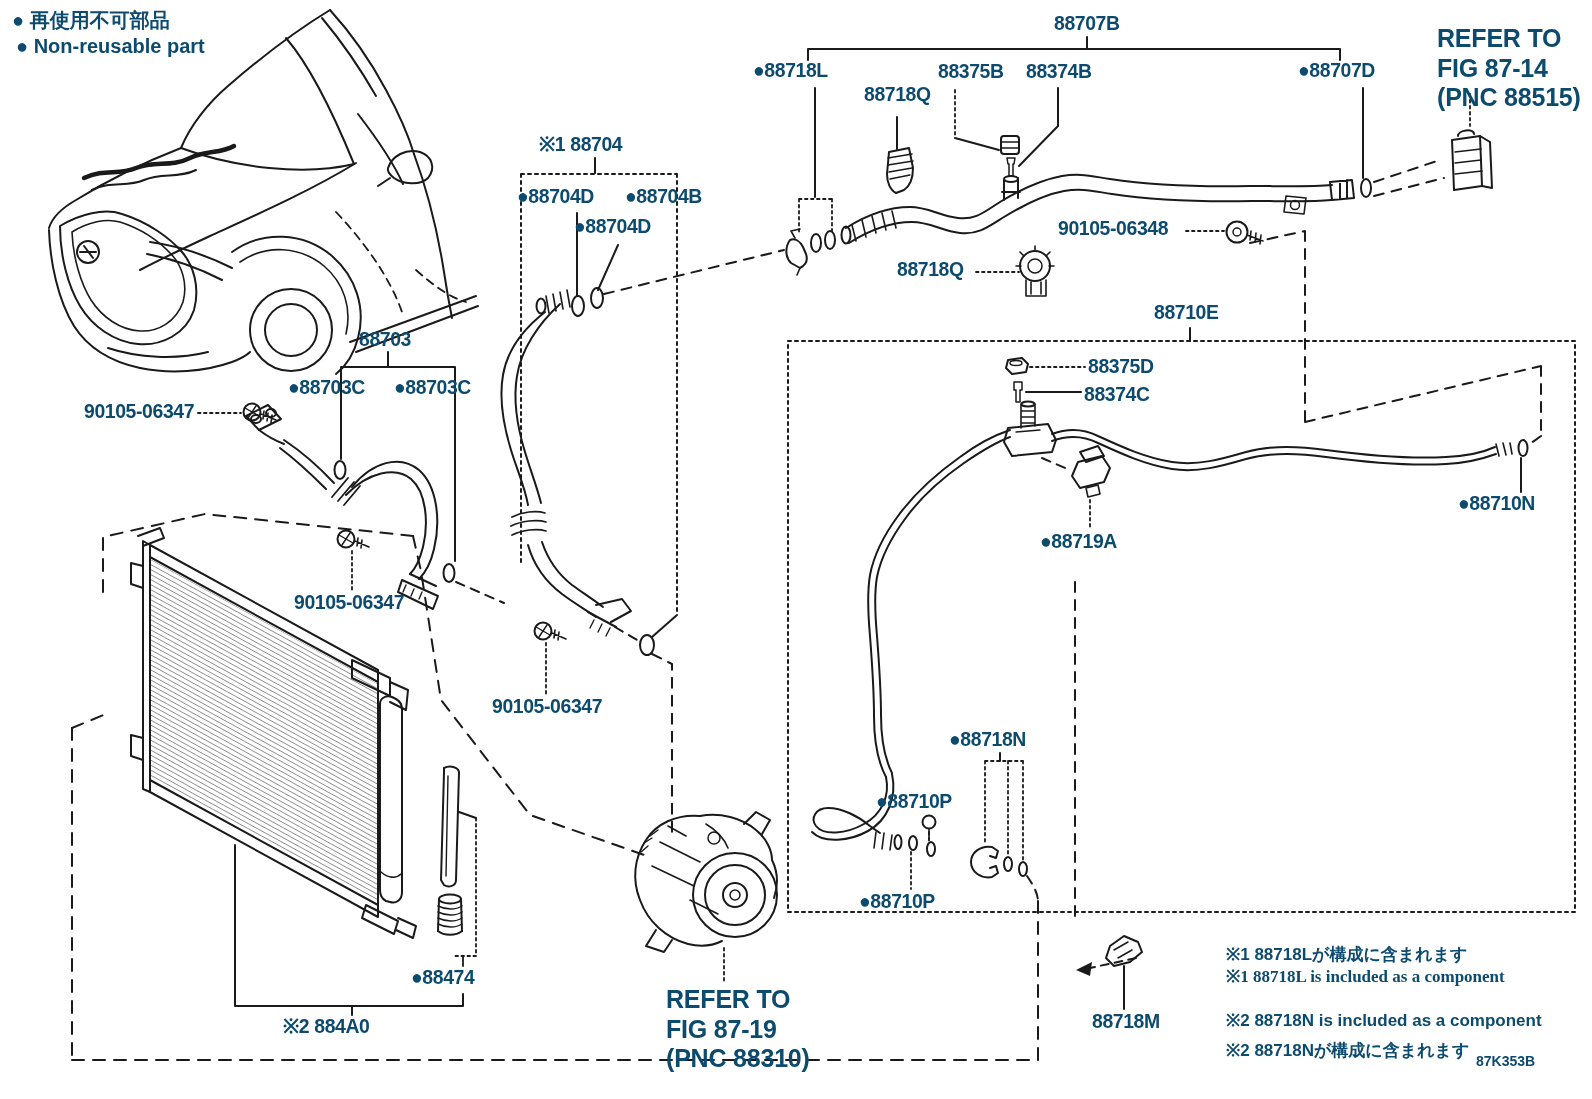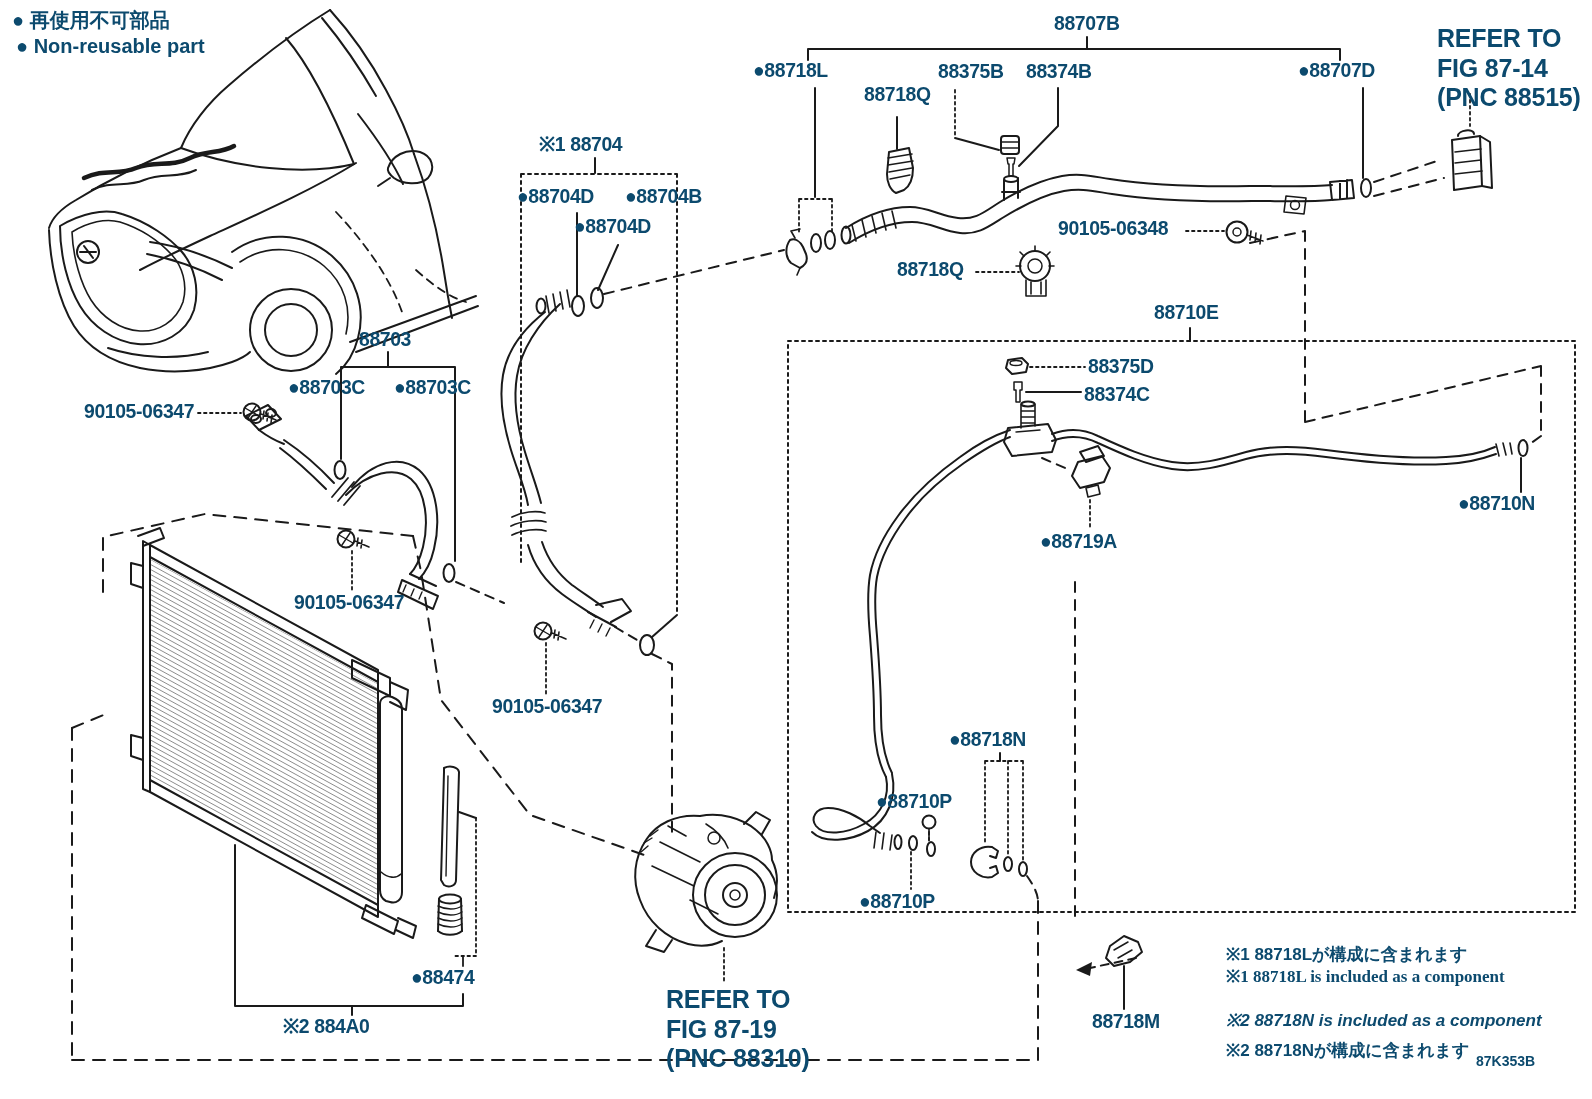--- a/index.html
+++ b/index.html
@@ -317,16 +317,16 @@
       <div class="pn" style="left: 1092px; top: 1011px;">88718M</div>
       <div class="ref" style="left: 1437px; top: 24px;">REFER TO
 FIG 87-14
 (PNC 88515)</div>
       <div class="ref" style="left: 666px; top: 985px;">REFER TO
 FIG 87-19
 (PNC 88310)</div>
       <div class="note" style="left: 1226px; top: 946px;">※1 88718Lが構成に含まれます</div>
       <div class="note" style="left: 1226px; top: 968px; font-family: Liberation Serif, serif;">※1 88718L is included as a component</div>
       <div class="note" style="left: 1226px; top: 1042px;">※2 88718Nが構成に含まれます</div>
-      <div class="note" style="left: 1226px; top: 1012px; font-style: italic;">※2 88718N is included as a component</div>
+      <div class="note" style="left: 1226px; top: 1012px;">※2 88718N is included as a component</div>
     </div>
 
 </div>
 
 </body></html>

